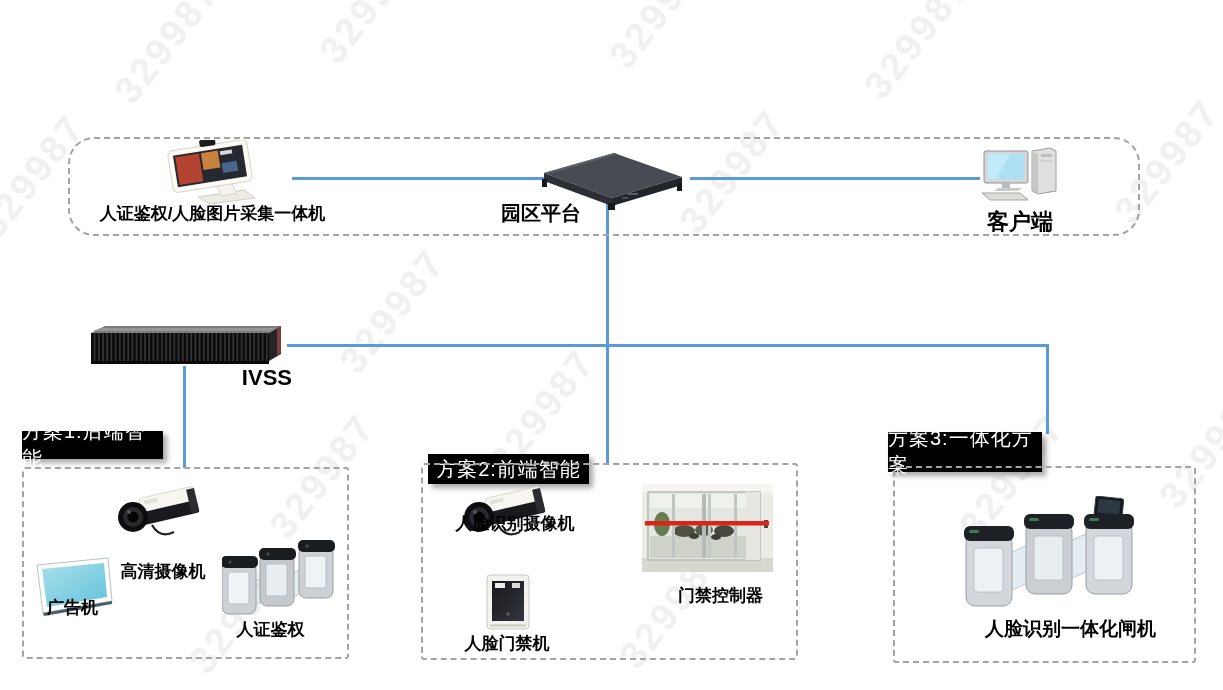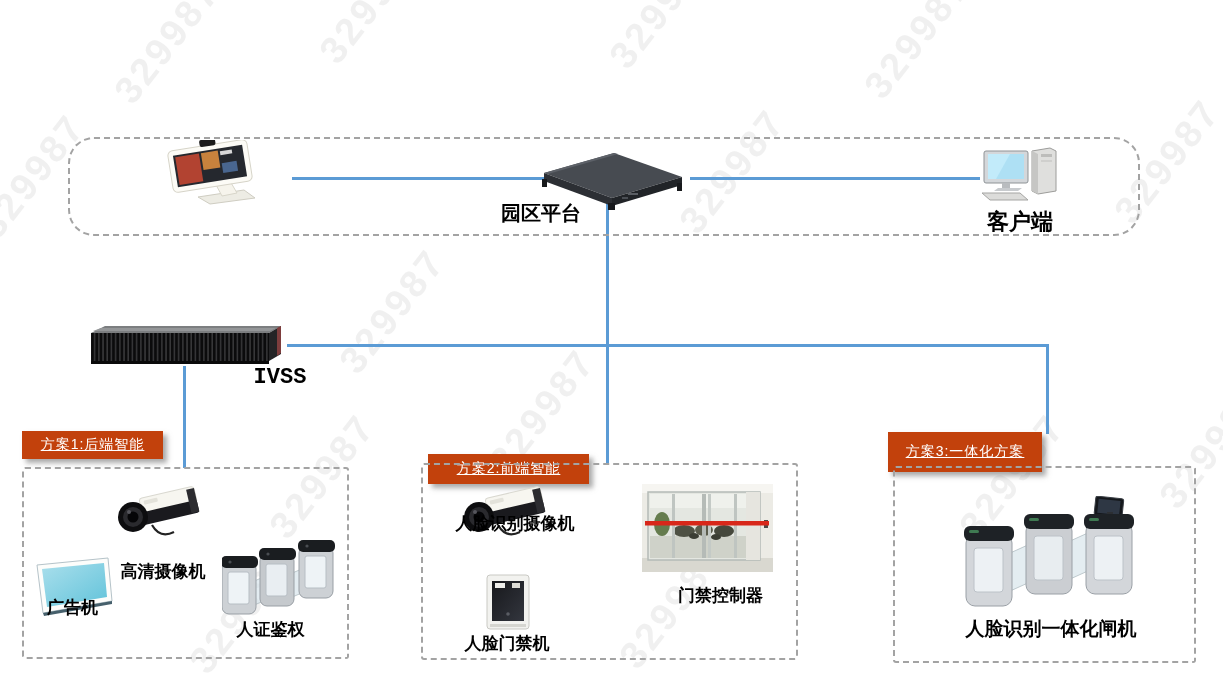--- a/index.html
+++ b/index.html
@@ -16,30 +16,30 @@
            font-size:43px; font-weight:800; color:#000; letter-spacing:2px; }
 
   .dashed-box { position:absolute; border:2px dashed #a3a3a3; }
   .topbox { left:68px; top:137px; width:1072px; height:99px; border-radius:26px; }
   .box1 { left:22px;  top:467px; width:327px; height:192px; border-radius:3px; }
   .box2 { left:421px; top:463px; width:377px; height:197px; border-radius:3px; }
   .box3 { left:893px; top:466px; width:303px; height:197px; border-radius:3px; }
 
   .line { position:absolute; background:#5b9bd5; }
 
-  .tag { position:absolute; background:#c2410c; color:#fff; font-size:14px;
+  .tag { position:absolute; background:#000000; color:#fff; font-size:20px;
          display:flex; align-items:center; justify-content:center;
-         box-shadow:4px 4px 5px rgba(100,100,100,0.55); letter-spacing:1px;text-decoration:underline; }
+         box-shadow:4px 4px 5px rgba(100,100,100,0.55); letter-spacing:1px; }
 
   .node-label { position:absolute; text-align:center; font-weight:bold; color:#000;
                 font-size:17px; white-space:nowrap; }
   .lbl-server { font-size:20px; }
   .lbl-client { font-size:22px; }
-  .lbl-ivss   { font-family:Liberation Mono, monospace; font-size:22px; text-align:center;margin-left:28px; }
-  .lbl-gate3  { font-size:19px; }
+  .lbl-ivss   { font-family:Liberation Sans, sans-serif; font-size:22px; text-align:right; }
+  .lbl-gate3  { font-size:19px;text-align:right; }
 
   .icon { position:absolute; }
   .icon svg { display:block; width:100%; height:100%; }
 </style>
 </head>
 <body>
 
 <div class="stage">
 
   <span class="wm" style="left:95px;top:20px">329987</span>
@@ -75,20 +75,21 @@
         <rect x="12" y="5" width="80" height="42" rx="5" fill="#fcfbf6" stroke="#d6d4c8"></rect>
         <rect x="17" y="10" width="70" height="32" fill="#25282e"></rect>
         <rect x="19" y="12" width="24" height="28" fill="#b24331"></rect>
         <rect x="45" y="12" width="17" height="17" fill="#c8823d"></rect>
         <rect x="64" y="25" width="15" height="10" fill="#49668f"></rect>
         <rect x="64" y="13" width="12" height="4" fill="#d8d8d8"></rect>
         <rect x="45" y="-1" width="16" height="7" rx="2" fill="#1c1c1c"></rect>
       </g>
     </svg>
   </div>
+  <div class="node-label" style="left:70px;top:202px;width:285px">人证鉴权/人脸图片采集一体机</div>
 
   <div class="icon" style="left:532px;top:146px;width:160px;height:64px">
     <svg viewBox="0 0 160 64">
       <polygon points="12,27 82,7 150,31 80,52" fill="#474b51"></polygon>
       <polygon points="12,27 80,52 80,60 12,35" fill="#2c2f34"></polygon>
       <polygon points="150,31 80,52 80,60 150,39" fill="#212428"></polygon>
       <polygon points="12,27 82,7 86,8 16,28" fill="#5d6168"></polygon>
       <rect x="10" y="33" width="5" height="8" fill="#17191c"></rect>
       <rect x="76" y="57" width="7" height="7" fill="#17191c"></rect>
       <rect x="145" y="37" width="5" height="8" fill="#17191c"></rect>

